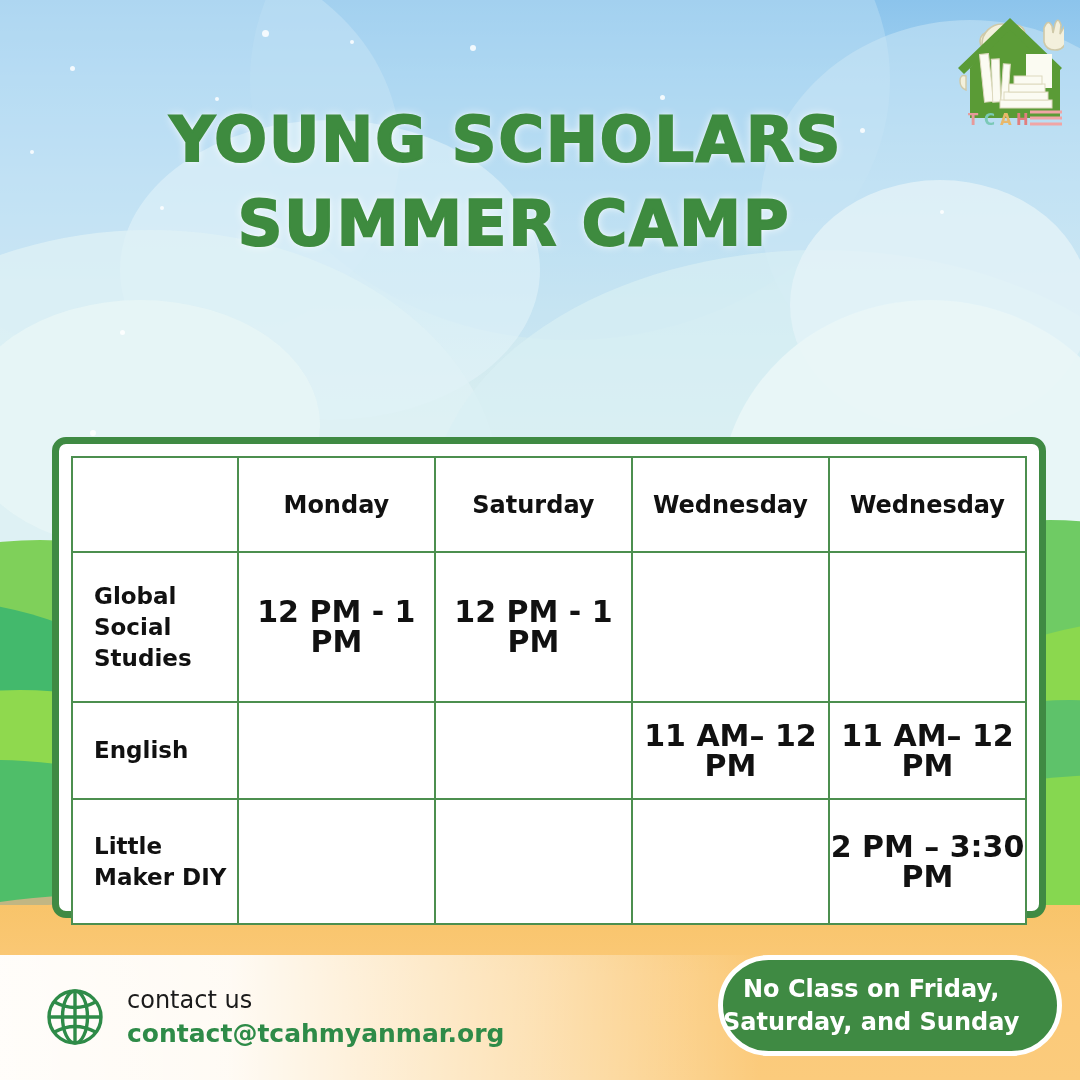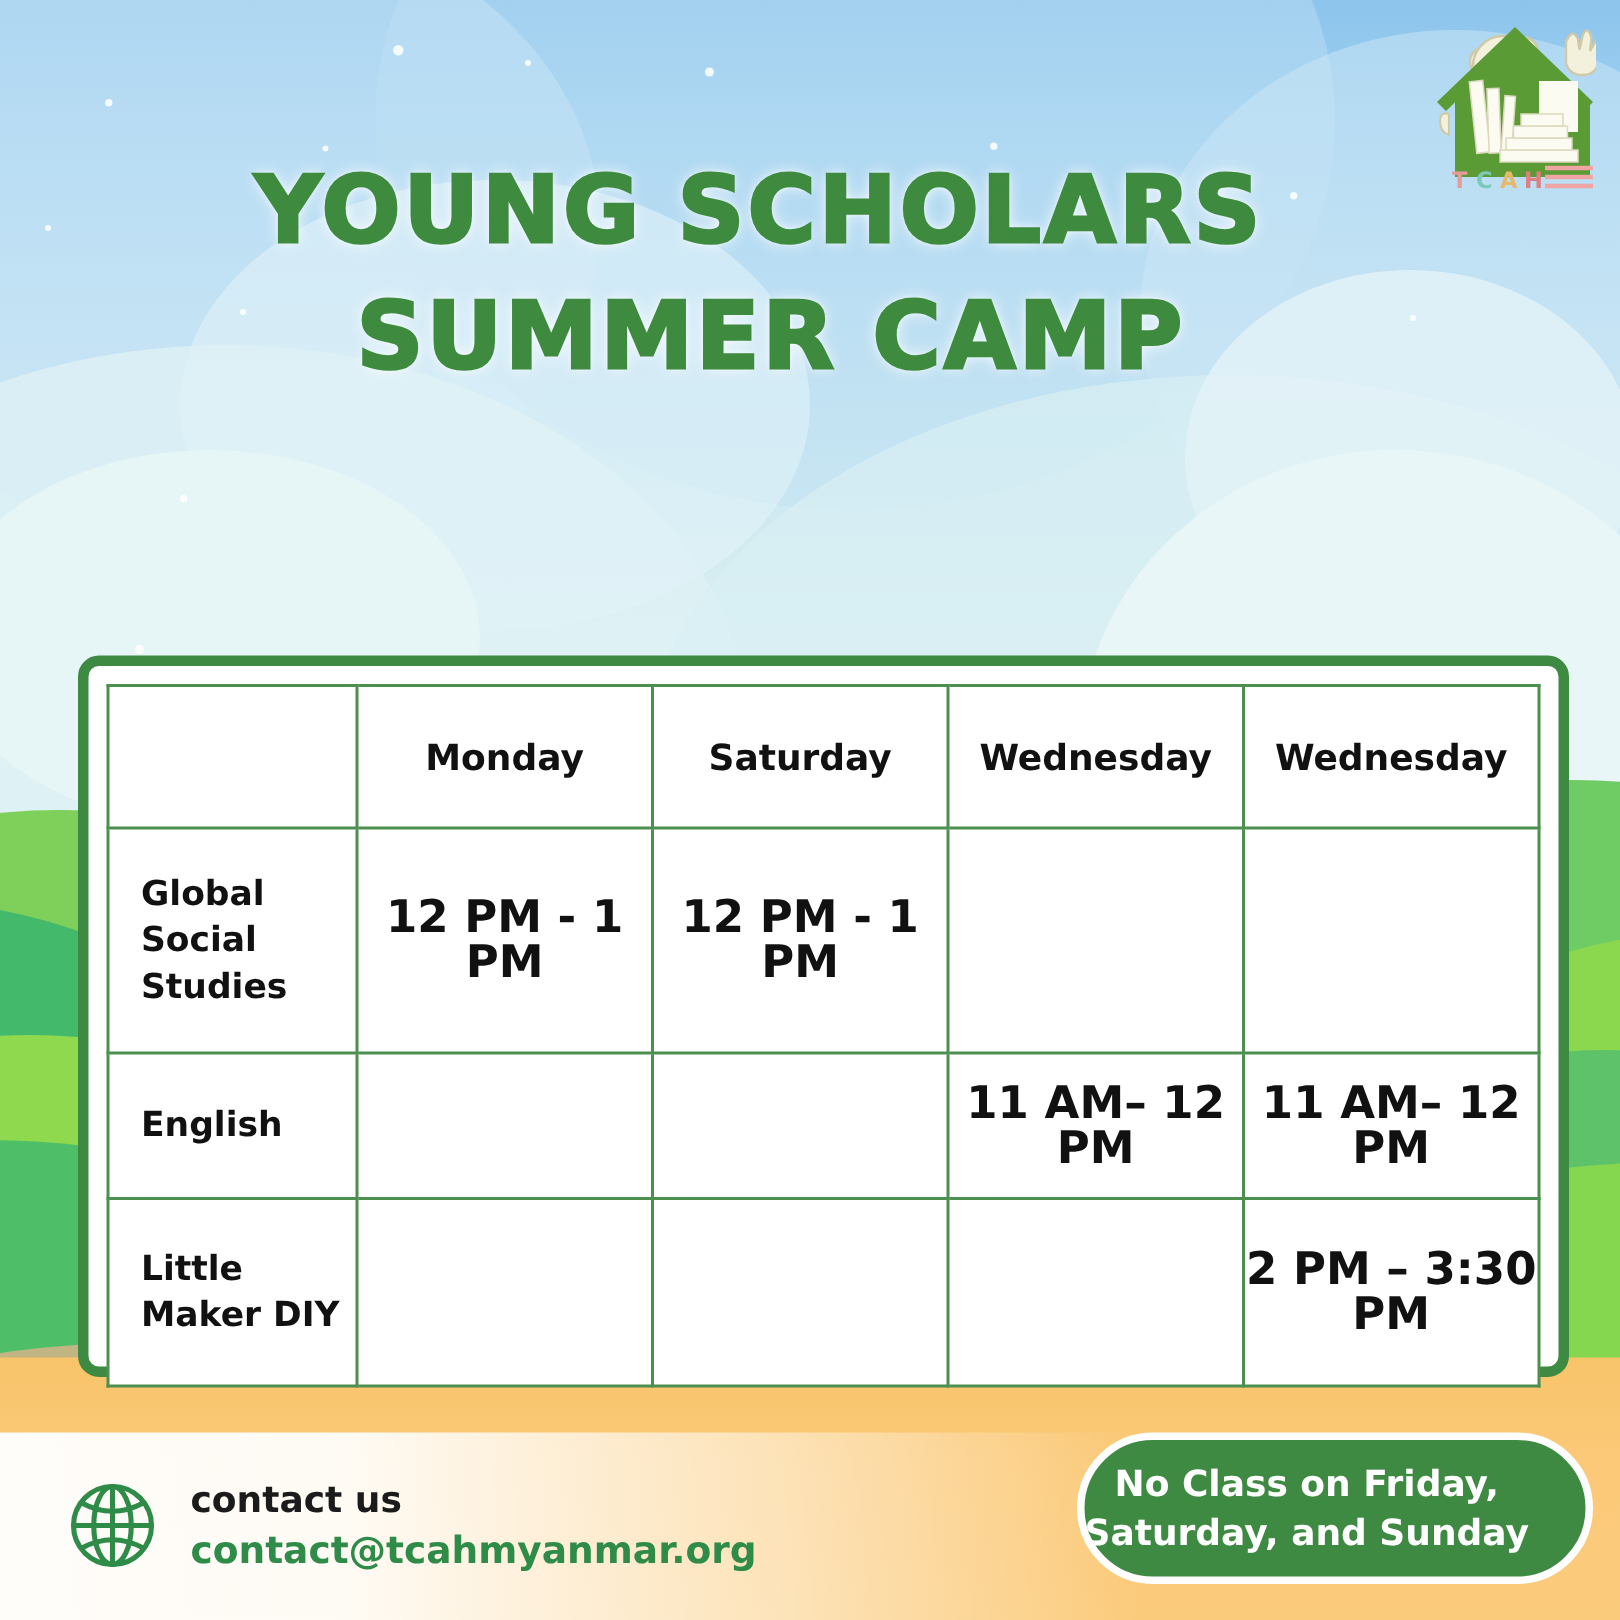--- a/index.html
+++ b/index.html
@@ -168,21 +168,21 @@
 
   
   .contact {
     position:absolute; left:44px; top:985px;
     display:flex; align-items:center; gap:21px;
   }
   .globe { width:62px; height:62px; flex:none; }
   .contact-text { line-height:1.32; }
   .contact-label {
     font-family:"DejaVu Sans", sans-serif;
-    font-size:24px; color:#1B1B1B; font-weight:700;
+    font-size:24px; color:#1B1B1B; font-weight:400;
   }
   .contact-email {
     font-family:"DejaVu Sans", sans-serif;
     font-size:25px; color:#2E8B48; font-weight:bold;
   }
 
   .noclass {
     position:absolute; right:18px; top:955px;
     width:344px; height:101px;
     background:#3F8A43;

